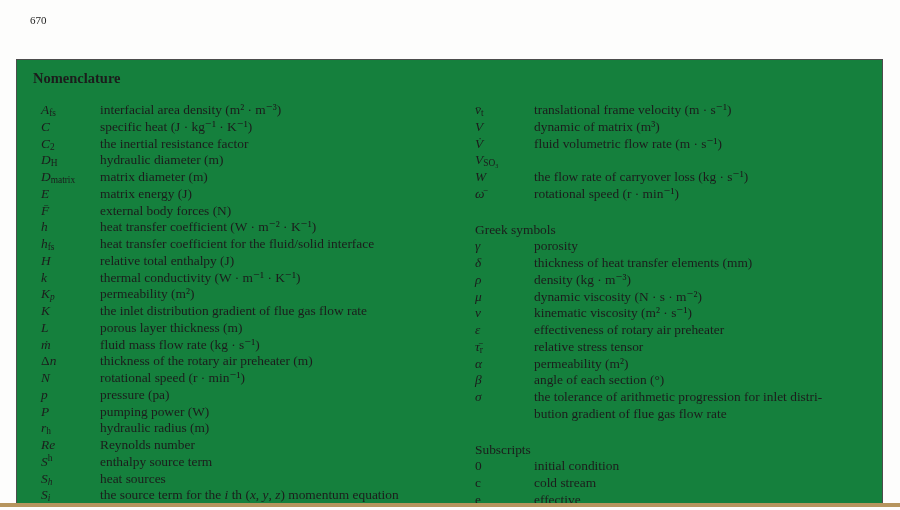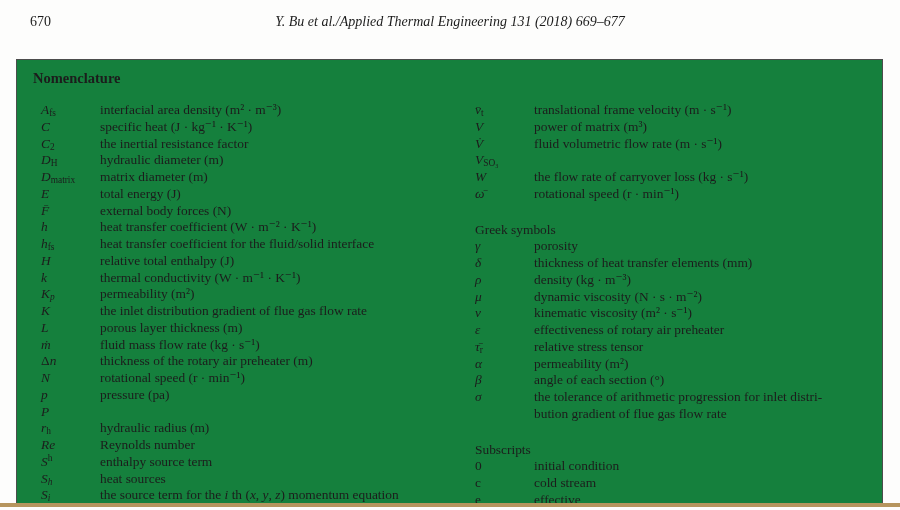--- a/index.html
+++ b/index.html
@@ -7,21 +7,21 @@
   body {
     font-family: "Liberation Serif", "DejaVu Serif", serif;
     background: #fdfdfc;
     color: #1c1c1c;
     position: relative;
   }
   .page-header {
     position: absolute;
     top: 14px; left: 0; right: 0;
     height: 18px;
-    font-size: 14px;
+    font-size: 11px;
   }
   .page-number {
     position: absolute;
     left: 30px; top: 0;
   }
   .running-head {
     position: absolute;
     left: 0; right: 0; top: 0;
     text-align: center;
     font-style: italic;
@@ -66,21 +66,20 @@
     left: 0; top: 503px;
     width: 900px; height: 4px;
     z-index: 5;
   }
 </style>
 </head>
 <body>
 
 <div class="page-header">
   <span class="page-number">670</span>
-  <span class="running-head">Y. Bu et al./Applied Thermal Engineering 131 (2018) 669–677</span>
 </div>
 
 <div class="nom-box">
   <div class="nom-title">Nomenclature</div>
   <div class="columns">
     <div class="col col-left">
         <div class="row">
           <span class="sym"><i>A</i><sub>fs</sub></span>
           <span class="def">interfacial area density (m² · m⁻³)</span>
         </div>
@@ -95,21 +94,21 @@
         <div class="row">
           <span class="sym"><i>D</i><sub>H</sub></span>
           <span class="def">hydraulic diameter (m)</span>
         </div>
         <div class="row">
           <span class="sym"><i>D</i><sub>matrix</sub></span>
           <span class="def">matrix diameter (m)</span>
         </div>
         <div class="row">
           <span class="sym"><i>E</i></span>
-          <span class="def">total energy (J)</span>
+          <span class="def">matrix energy (J)</span>
         </div>
         <div class="row">
           <span class="sym"><i>F̄</i></span>
           <span class="def">external body forces (N)</span>
         </div>
         <div class="row">
           <span class="sym"><i>h</i></span>
           <span class="def">heat transfer coefficient (W · m⁻² · K⁻¹)</span>
         </div>
         <div class="row">
@@ -147,20 +146,21 @@
         <div class="row">
           <span class="sym"><i>N</i></span>
           <span class="def">rotational speed (r · min⁻¹)</span>
         </div>
         <div class="row">
           <span class="sym"><i>p</i></span>
           <span class="def">pressure (pa)</span>
         </div>
         <div class="row">
           <span class="sym"><i>P</i></span>
+          <span class="def">pumping power (W)</span>
         </div>
         <div class="row">
           <span class="sym"><i>r</i><sub>h</sub></span>
           <span class="def">hydraulic radius (m)</span>
         </div>
         <div class="row">
           <span class="sym"><i>Re</i></span>
           <span class="def">Reynolds number</span>
         </div>
         <div class="row">
@@ -176,21 +176,21 @@
           <span class="def">the source term for the <i>i</i> th (<i>x</i>, <i>y</i>, <i>z</i>) momentum equation</span>
         </div>
       </div>
     <div class="col col-right">
         <div class="row">
           <span class="sym"><i>v̄</i><sub>t</sub></span>
           <span class="def">translational frame velocity (m · s⁻¹)</span>
         </div>
         <div class="row">
           <span class="sym"><i>V</i></span>
-          <span class="def">power of matrix (m³)</span>
+          <span class="def">dynamic of matrix (m³)</span>
         </div>
         <div class="row">
           <span class="sym"><i>V̇</i></span>
           <span class="def">fluid volumetric flow rate (m · s⁻¹)</span>
         </div>
         <div class="row">
           <span class="sym"><i>V</i><sub>SO₃</sub></span>
         </div>
         <div class="row">
           <span class="sym"><i>W</i></span>

